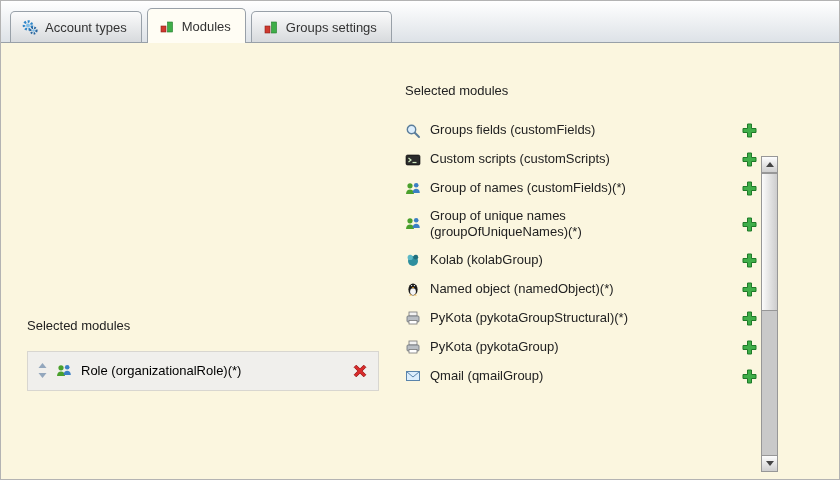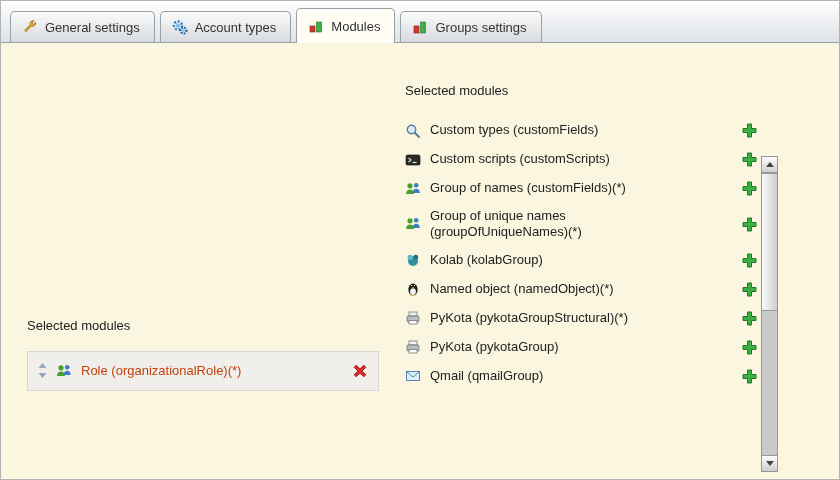--- a/index.html
+++ b/index.html
@@ -46,21 +46,21 @@
   .cols { display:flex; align-items:flex-end; margin-top:16px; }
   .col-left  { width:352px; }
   .col-right { width:352px; margin-left:26px; }
   .col-title { color:#222; margin:2px 0 18px 0; }
   
   .sel-row {
     display:flex; align-items:center; gap:9px;
     background:#f0efec;
     border:1px solid #d8d6d0;
     height:40px; padding:0 10px;
-    color:#c2410c;
+    color:#000000;
   }
   .sel-row .del { margin-left:auto; display:inline-flex; cursor:pointer; }
   .drag { display:inline-flex; cursor:grab; }
   
   .avail { display:flex; flex-direction:column; }
   .avail-row { display:flex; align-items:center; gap:9px; padding:5px 0; min-height:29px; }
   .avail-row .label { max-width:262px; line-height:1.25; }
   .avail-row .add { margin-left:auto; display:inline-flex; cursor:pointer; }
   .micon { display:inline-flex; width:16px; height:16px; flex:0 0 16px; }
   
@@ -87,28 +87,20 @@
     cursor:pointer;
   }
 </style>
 </head>
 <body>
 
 <div class="app">
 
   <div class="tabbar">
 
-    <div class="tab">
-      <span class="ticon">
-        <svg width="16" height="16" viewBox="0 0 16 16">
-          <path d="M13.5 3.2a3 3 0 0 1-3.9 3.9L4 12.7 2.6 11.3l5.6-5.6a3 3 0 0 1 3.9-3.9L10 3.9l1.6 1.6z" fill="#e0a92c" stroke="#8a6a14" stroke-width="0.7"></path>
-        </svg>
-      </span>
-      <span>General settings</span>
-    </div>
 
     <div class="tab">
       <span class="ticon">
         <svg width="16" height="16" viewBox="0 0 16 16">
           <circle cx="6" cy="6.5" r="4" fill="none" stroke="#2f86c9" stroke-width="2.6" stroke-dasharray="2 1.6"></circle>
           <circle cx="6" cy="6.5" r="2" fill="#7dbde8"></circle>
           <circle cx="11.5" cy="11.5" r="3" fill="none" stroke="#2565a0" stroke-width="2.2" stroke-dasharray="1.6 1.3"></circle>
           <circle cx="11.5" cy="11.5" r="1.3" fill="#7dbde8"></circle>
         </svg>
       </span>
@@ -174,21 +166,21 @@
 
         <div class="avail">
 
           <div class="avail-row">
             <span class="micon">
               <svg width="16" height="16" viewBox="0 0 16 16">
                 <circle cx="6.5" cy="6.5" r="4.2" fill="#dceefc" stroke="#5a7d9a" stroke-width="1.4"></circle>
                 <path d="M9.8 9.8L14 14" stroke="#5a7d9a" stroke-width="2" stroke-linecap="round"></path>
               </svg>
             </span>
-            <span class="label">Custom types (customFields)</span>
+            <span class="label">Groups fields (customFields)</span>
             <span class="add">
               <svg width="15" height="15" viewBox="0 0 15 15">
                   <path d="M5.5 1h4v4.5H14v4H9.5V14h-4V9.5H1v-4h4.5z" fill="#3fae49" stroke="#1e7a28" stroke-width="1"></path>
                 </svg>
             </span>
           </div>
 
           <div class="avail-row">
             <span class="micon">
               <svg width="16" height="16" viewBox="0 0 16 16">

